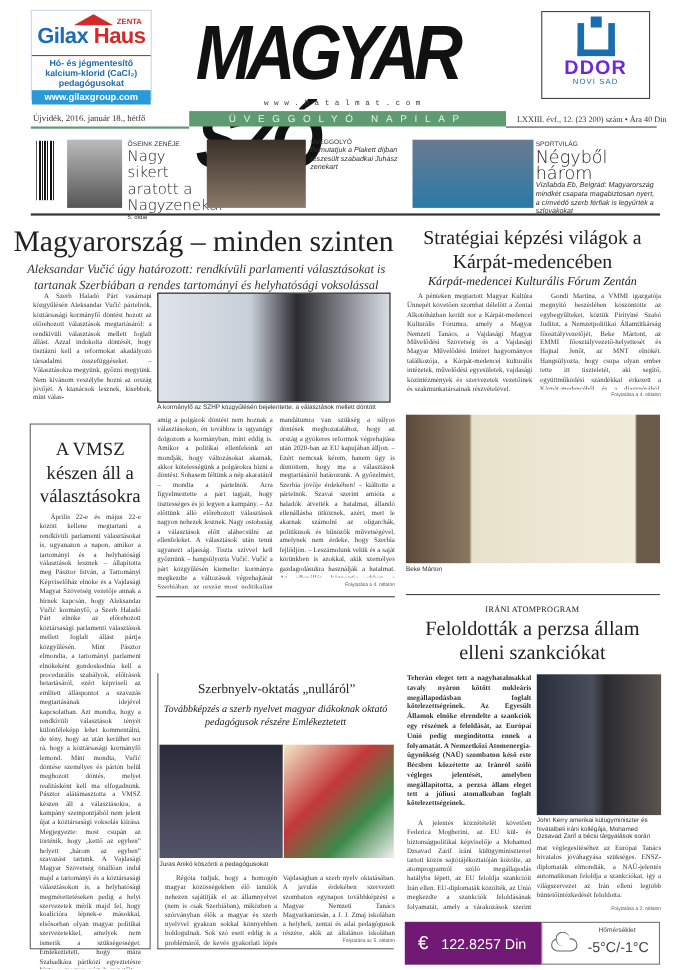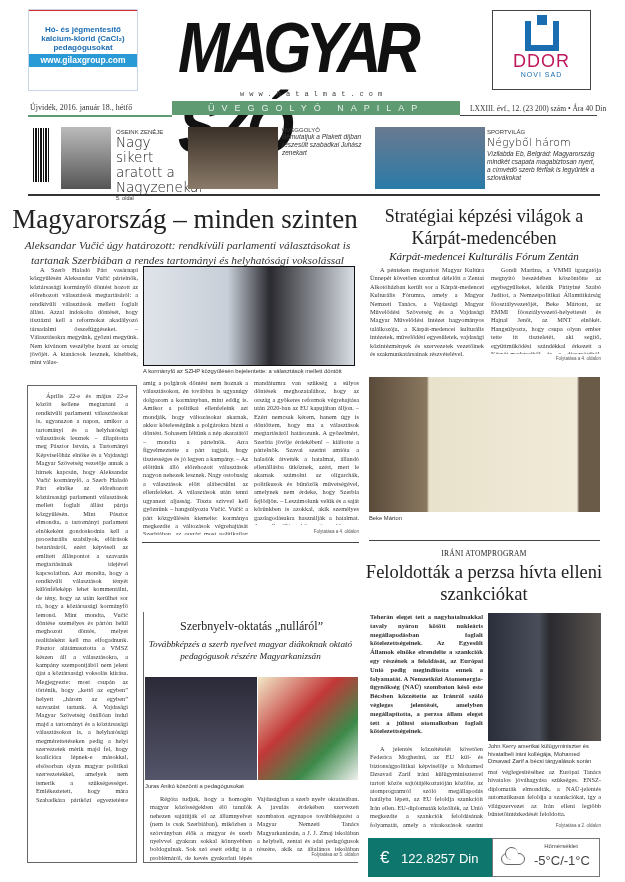--- a/index.html
+++ b/index.html
@@ -4,61 +4,66 @@
 <style>
 *{box-sizing:border-box;margin:0;padding:0}
 body{width:625px;height:882px;background:#fff;font-family:"Liberation Serif",serif;color:#222;position:relative;overflow:hidden}
 .abs{position:absolute}
 .ad-gilax{left:28px;top:9px;width:110px;height:82px;background:#fff;border:1px solid #c8d6e8}
 .gil-top{height:40px;text-align:center;position:relative}
 .gil-logo{font-family:"Liberation Sans",sans-serif;font-weight:bold;font-size:20px;color:#1c6db4;padding-top:12px;letter-spacing:-0.5px}
 .gil-logo span{color:#d32b2b}
 .gil-zenta{position:absolute;right:8px;top:7px;font-size:7px;font-weight:bold;color:#d32b2b;font-family:"Liberation Sans",sans-serif}
 .gil-roof{position:absolute;left:38px;top:3px;width:0;height:0;border-left:18px solid transparent;border-right:18px solid transparent;border-bottom:10px solid #d32b2b}
-.gil-mid{font-family:"Liberation Sans",sans-serif;font-size:8px;font-weight:bold;color:#1c6db4;text-align:center;line-height:9px;border-top:1px solid #d32b2b;padding-top:14px}
+.gil-mid{font-family:"Liberation Sans",sans-serif;font-size:8px;font-weight:bold;color:#1c6db4;text-align:center;line-height:9px;border-top:1px solid #d32b2b;padding-top:2px}
 .gil-url{background:#2a9ad6;color:#fff;font-family:"Liberation Sans",sans-serif;font-size:8.5px;font-weight:bold;text-align:center;height:13px;line-height:13px;margin-top:2px}
 .masthead{left:178px;top:8px;width:270px;height:80px;font-family:"Liberation Sans",sans-serif;font-weight:bold;font-style:italic;font-size:70px;line-height:80px;letter-spacing:-6px;color:#111;transform:scaleX(.88);transform-origin:left}
 .mast-url{left:240px;top:90px;font-family:"Liberation Mono",monospace;font-size:7px;letter-spacing:5px;color:#444}
 .mast-band{left:172px;top:101px;width:288px;height:14px;background:#5e9a72;color:#e8f2ea;font-family:"Liberation Sans",sans-serif;font-size:9px;letter-spacing:7px;line-height:14px;padding-left:36px}
 .ad-ddor{left:492px;top:10px;width:99px;height:80px;border:1px solid #444;text-align:center}
 .ddor-icon{width:34px;height:30px;margin:10px auto 0;border:6px solid #1a6db0;border-top:none;position:relative}
 .ddor-icon:before{content:"";position:absolute;left:6px;top:-6px;width:10px;height:10px;background:#1a6db0}
-.ddor-text{font-family:"Liberation Sans",sans-serif;font-weight:normal;font-size:18px;color:#be185d;letter-spacing:1px;line-height:20px}
+.ddor-text{font-family:"Liberation Sans",sans-serif;font-weight:bold;font-size:18px;color:#6d28d9;letter-spacing:1px;line-height:20px}
 .ddor-sub{font-family:"Liberation Sans",sans-serif;font-size:7px;color:#1a6db0;letter-spacing:1px}
 .dateline{left:30px;top:103px;font-size:8px;color:#333}
 .issueline{left:470px;top:104px;font-size:7.5px;color:#333}
 .rule{height:1px;background:#444}
 .thick{height:2px;background:#333}
 .barcode{left:33px;top:128px;width:16px;height:54px;background:repeating-linear-gradient(90deg,#111 0 1px,#fff 1px 2px,#111 2px 4px,#fff 4px 5px)}
 .teaser-img{background:#666}
 .teaser-kicker{font-family:"Liberation Sans",sans-serif;font-size:6px;color:#333;text-transform:uppercase}
 .teaser-title{font-family:"DejaVu Sans",sans-serif;font-size:15px;line-height:16px;color:#222;font-weight:300}
 .teaser-desc{font-family:"Liberation Sans",sans-serif;font-style:italic;font-size:6.5px;line-height:8px;color:#333}
 .teaser-ref{font-family:"Liberation Sans",sans-serif;font-size:5.5px;color:#333}
 .h-main{left:0;top:203px;width:370px;text-align:center;font-size:27px;color:#222;line-height:32px}
 .h-sub{left:10px;top:238px;width:355px;text-align:center;font-style:italic;font-size:11.3px;line-height:15px;color:#333}
 .body{font-size:6.3px;line-height:8.4px;color:#333;text-align:justify}
 .caption{font-family:"Liberation Sans",sans-serif;font-size:5.8px;color:#333}
 .cont{font-family:"Liberation Sans",sans-serif;font-size:4.5px;color:#555;text-align:right}
 .photo{position:absolute;overflow:hidden}
 .sidebox{left:27px;top:385px;width:110px;height:478px;border:1px solid #666}
 .sb-title{text-align:center;font-size:17px;line-height:21px;color:#222;margin-top:12px}
 .h2{text-align:center;color:#222}
-.euro-box{left:368px;top:838px;width:124px;height:39px;background:#0f766e;color:#fff;font-family:"Liberation Sans",sans-serif;font-size:13px;line-height:39px;padding-left:12px}
+.euro-box{left:368px;top:838px;width:124px;height:39px;background:#701a75;color:#fff;font-family:"Liberation Sans",sans-serif;font-size:13px;line-height:39px;padding-left:12px}
 .euro-box .sym{font-size:17px;margin-right:8px}
 .weather-box{left:492px;top:838px;width:108px;height:39px;border:1px solid #777;font-family:"Liberation Sans",sans-serif}
 .w-label{font-size:6px;color:#444;text-align:center;margin-top:4px;padding-left:30px}
 .w-temp{font-size:13px;color:#444;position:absolute;left:41px;top:14px;font-weight:300}
 .w-cloud{position:absolute;left:8px;top:14px;width:24px;height:12px;border:1.2px solid #666;border-radius:8px}
 .w-cloud:before{content:"";position:absolute;left:3px;top:-7px;width:12px;height:12px;border:1.2px solid #666;border-bottom:none;border-right:none;border-radius:50%;background:#fff}
 </style>
 </head>
 <body>
 
 <div class="abs ad-gilax">
+  <div class="gil-top">
+    <div class="gil-roof"></div>
+    <div class="gil-zenta">ZENTA</div>
+    <div class="gil-logo"><span style="color:#1c6db4">Gilax</span> <span>Haus</span></div>
+  </div>
   <div class="gil-mid">
     <div>Hó- és jégmentesítő</div>
     <div>kalcium-klorid (CaCl₂)</div>
     <div>pedagógusokat</div>
   </div>
   <div class="gil-url">www.gilaxgroup.com</div>
 </div>
 
 <div class="abs masthead">MAGYAR SZÓ</div>
 <div class="abs mast-url">www.hatalmat.com</div>
@@ -83,61 +88,62 @@
   <div class="teaser-ref">5. oldal</div>
 </div>
 <div class="abs photo" style="left:188px;top:127px;width:90px;height:62px;background:linear-gradient(#3a3028,#8a7a68)"></div>
 <div class="abs" style="left:282px;top:127px;width:90px">
   <div class="teaser-kicker">ÜVEGGOLYÓ</div>
   <div class="teaser-desc">Bemutatjuk a Plakett díjban részesült szabadkai Juhász zenekart</div>
 </div>
 <div class="abs photo" style="left:375px;top:127px;width:110px;height:62px;background:linear-gradient(#6a7a90,#2a7aa8)"></div>
 <div class="abs" style="left:487px;top:129px;width:110px">
   <div class="teaser-kicker">SPORTVILÁG</div>
-  <div class="teaser-title" style="font-size:11px;line-height:15px">Négyből három</div>
+  <div class="teaser-title" style="font-size:16px;line-height:15px">Négyből három</div>
   <div class="teaser-desc">Vízilabda Eb, Belgrád: Magyarország mindkét csapata magabiztosan nyert, a címvédő szerb férfiak is legyűrték a szlovákokat</div>
 </div>
 <div class="abs thick" style="left:28px;top:194px;width:572px"></div>
 
 <div class="abs h-main">Magyarország – minden szinten</div>
 <div class="abs h-sub">Aleksandar Vučić úgy határozott: rendkívüli parlamenti választásokat is tartanak Szerbiában a rendes tartományi és helyhatósági voksolással egyidejűleg</div>
 <div class="abs body" style="left:30px;top:266px;width:108px;text-indent:10px;height:110px;overflow:hidden">A Szerb Haladó Párt vasárnapi közgyűlésén Aleksandar Vučić pártelnök, köztársasági kormányfő döntést hozott az előrehozott választások megtartásáról: a rendkívüli választások mellett foglalt állást. Azzal indokolta döntését, hogy tisztázni kell a reformokat akadályozó társadalmi összefüggéseket. – Választásokra megyünk, győzni megyünk. Nem kívánom veszélybe hozni az ország jövőjét. A ktanácsok lesznek, kisebbek, mint válas-</div>
 <div class="abs photo" style="left:143px;top:266px;width:212px;height:100px;background:linear-gradient(90deg,#e0e4ea 0,#c8cfd8 40%,#2a2a30 60%,#d8dde4 100%);border:1px solid #111"></div>
 <div class="abs caption" style="left:143px;top:368px;width:215px">A kormányfő az SZHP közgyűlésén bejelentette: a választások mellett döntött</div>
 <div class="abs body" style="left:143px;top:379px;width:105px;height:156px;overflow:hidden;text-indent:0">amig a polgárok döntést nem hoznak a választásokon, én továbbra is ugyanúgy dolgozom a kormányban, mint eddig is. Amikor a politikai ellenfeleink azt mondják, hogy változásokat akarnak, akkor kötelességünk a polgárokra bízni a döntést. Sohasem féltünk a nép akaratától – mondta a pártelnök. Arra figyelmeztette a párt tagjait, hogy tisztességes és jó legyen a kampány. – Az előttünk álló előrehozott választások nagyon nehezek lesznek. Nagy ostobaság a választások előtt alábecsülni az ellenfeleket. A választások után tenni ugyanezt aljasság. Tiszta szívvel kell győznünk – hangsúlyozta Vučić. Vučić a párt közgyűlésén kiemelte: kormánya megkezdte a változások végrehajtását Szerbiában, az ország most politikailag és gazdaságilag is stabil, a szorgalmas munkának köszönhetően pedig a nagyhatalmaknak is partnerévé vált. A főhatóságokhoz szólva kifejtette: teljes</div>
 <div class="abs body" style="left:254px;top:379px;width:105px;height:146px;overflow:hidden">mandátumra van szükség a súlyos döntések meghozatalához, hogy az ország a gyökeres reformok végrehajtása után 2020-ban az EU kapujában álljon. – Ezért nemcsak kérem, hanem úgy is döntöttem, hogy ma a választások megtartásáról határozunk. A győzelmért, Szerbia jövője érdekében! – kiáltotte a pártelnök. Szavai szerint amióta a haladók átvették a hatalmat, állandó ellenállásba ütköznek, azért, mert le akarnak számolni az oligarchák, politikusok és bűnözők művetségével, amelynek nem érdeke, hogy Szerbia fejlődjön. – Leszámolunk velük és a saját körünkben is azokkal, akik személyes gazdagodásukra használják a hatalmat. Az ellenállás központja ebben a kormányban, egy méltóságteljes, haladó Szerbiában és a reformok politikájában is az előző, rossz kormányok által létrehozott elit – mondta.</div>
 <div class="abs cont" style="left:254px;top:529px;width:105px">Folytatása a 4. oldalon</div>
 <div class="abs rule" style="left:142px;top:542px;width:217px"></div>
 
 <div class="abs sidebox">
+  <div class="sb-title">A VMSZ készen áll a választásokra</div>
   <div class="body" style="padding:6px 8px 0 8px;text-indent:10px;height:420px;overflow:hidden">Április 22-e és május 22-e között kellene megtartani a rendkívüli parlamenti választásokat is, ugyanazon a napon, amikor a tartományi és a helyhatósági választások lesznek – állapította meg Pásztor István, a Tartományi Képviselőház elnöke és a Vajdasági Magyar Szövetség vezetője annak a hírnek kapcsán, hogy Aleksandar Vučić kormányfő, a Szerb Haladó Párt elnöke az előrehozott köztársasági parlamenti választások mellett foglalt állást pártja közgyűlésén. Mint Pásztor elmondta, a tartományi parlament elnökeként gondoskodnia kell a procedurális szabályok, előírások betartásáról, ezért képviseli az említett álláspontot a szavazás megtartásának idejével kapcsolatban. Azt mondta, hogy a rendkívüli választások tényét különféleképp lehet kommentálni, de tény, hogy az után kerülhet sor rá, hogy a köztársasági kormányfő lemond. Mint mondta, Vučić döntése személyes és pártón belül meghozott döntés, melyet realitásként kell ma elfogadnunk. Pásztor alátámasztotta a VMSZ készen áll a választásokra, a kampány szempontjából nem jelent újat a köztársasági voksolás kiírása. Megjegyezte: most csupán az történik, hogy „kettő az egyben” helyett „három az egyben” szavazást tartunk. A Vajdasági Magyar Szövetség önállóan indul majd a tartományi és a köztársasági választásokon is, a helyhatósági megmérettetéseken pedig a helyi szervezetek mérik majd fel, hogy koalícióra lépnek-e másokkal, elsősorban olyan magyar politikai szervezetekkel, amelyek nem ismerik a szükségességet. Emlékeztetett, hogy mára Szabadkára pártközi egyeztetésre hívta a magyar pártok vezetőit. • v.ár</div>
 </div>
 
 <div class="abs h2" style="left:364px;top:205px;width:240px;font-size:18px;line-height:22px">Stratégiai képzési világok a Kárpát-medencében</div>
 <div class="abs h2" style="left:364px;top:250px;width:240px;font-size:11px;font-style:italic">Kárpát-medencei Kulturális Fórum Zentán</div>
 <div class="abs body" style="left:370px;top:266px;width:114px;text-indent:10px;height:96px;overflow:hidden">A pénteken megtartott Magyar Kultúra Ünnepét követően szombat délelőtt a Zentai Alkotóházban került sor a Kárpát-medencei Kulturális Fórumra, amely a Magyar Nemzeti Tanács, a Vajdasági Magyar Művelődési Szövetség és a Vajdasági Magyar Művelődési Intézet hagyományos találkozója, a Kárpát-medencei kulturális intézetek, művelődési egyesületek, vajdasági közintézmények és szervezetek vezetőinek és szakmunkatársainak részvételével.</div>
 <div class="abs body" style="left:491px;top:266px;width:110px;text-indent:10px;height:88px;overflow:hidden">Gondi Martina, a VMMI igazgatója megnyitó beszédében köszöntötte az egybegyűlteket, köztük Pirityiné Szabó Juditot, a Nemzetpolitikai Államtitkárság főosztályvezetőjét, Beke Mártont, az EMMI főosztályvezető-helyettesét és Hajnal Jenőt, az MNT elnökét. Hangsúlyozta, hogy csupa olyan ember tette itt tiszteletét, aki segítő, együttműködési szándékkal érkezett a Kárpát-medencéből és a diaszpórából, Szkopjétől Dunaszerdahelyig.</div>
 <div class="abs cont" style="left:491px;top:356px;width:110px">Folytatása a 4. oldalon</div>
 <div class="abs photo" style="left:369px;top:377px;width:231px;height:135px;background:linear-gradient(90deg,#5a4a3a 0,#8a7860 25%,#e8e2cc 26%,#f0ead8 90%,#6a5a48 91%)"></div>
 <div class="abs caption" style="left:369px;top:515px">Beke Márton</div>
 <div class="abs rule" style="left:369px;top:540px;width:231px"></div>
 
 <div class="abs h2" style="left:364px;top:549px;width:240px;font-size:7.5px;letter-spacing:0.3px">IRÁNI ATOMPROGRAM</div>
-<div class="abs h2" style="left:364px;top:561px;width:240px;font-size:18.5px;line-height:22px">Feloldották a perzsa hívta elleni szankciókat</div>
+<div class="abs h2" style="left:364px;top:561px;width:240px;font-size:18.5px;line-height:22px">Feloldották a perzsa állam elleni szankciókat</div>
 <div class="abs body" style="left:370px;top:613px;width:113px;font-weight:bold;height:130px;overflow:hidden;font-size:6.6px;line-height:8.8px">Teherán eleget tett a nagyhatalmakkal tavaly nyáron kötött nukleáris megállapodásban foglalt kötelezettségeinek. Az Egyesült Államok elnöke elrendelte a szankciók egy részének a feloldását, az Európai Unió pedig megindította ennek a folyamatát. A Nemzetközi Atomenergia-ügynökség (NAÜ) szombaton késő este Bécsben közzétette az Iránról szóló végleges jelentését, amelyben megállapította, a perzsa állam eleget tett a júliusi atomalkuban foglalt kötelezettségeinek.</div>
 <div class="abs body" style="left:370px;top:745px;width:113px;text-indent:10px;height:83px;overflow:hidden">A jelentés közzétételét követően Federica Mogherini, az EU kül- és biztonságpolitikai képviselője a Mohamed Dzsavad Zarif iráni külügyminiszterrel tartott közös sajtótájékoztatóján közölte, az atomprogramról szóló megállapodás hatályba lépett, az EU feloldja szankcióit Irán ellen. EU-diplomaták közölték, az Unió megkezdte a szankciók feloldásának folyamatát, amely a várakozások szerint gyors lesz. A folya-</div>
 <div class="abs photo" style="left:488px;top:613px;width:113px;height:128px;background:linear-gradient(90deg,#2a2d3a 0,#4a4e5a 45%,#2a2a2f 55%,#5a5450 100%)"></div>
 <div class="abs caption" style="left:488px;top:743px;width:113px;line-height:7.5px">John Kerry amerikai külügyminiszter és hivatalbeli iráni kollégája, Mohamed Dzsavad Zarif a bécsi tárgyalások során</div>
 <div class="abs body" style="left:488px;top:768px;width:113px;height:50px;overflow:hidden">mat véglegesítéséhez az Európai Tanács hivatalos jóváhagyása szükséges. ENSZ-diplomaták elmondták, a NAÜ-jelentés automatikusan feloldja a szankciókat, így a világszervezet az Irán elleni legtöbb büntetőintézkedését feloldotta.</div>
 <div class="abs cont" style="left:488px;top:823px;width:113px">Folytatása a 2. oldalon</div>
 
 <div class="abs" style="left:143px;top:612px;width:1px;height:251px;background:#666"></div>
 <div class="abs" style="left:143px;top:862px;width:215px;height:1px;background:#666"></div>
 <div class="abs h2" style="left:144px;top:617px;width:215px;font-size:12px;line-height:19px">Szerbnyelv-oktatás „nulláról”</div>
-<div class="abs h2" style="left:148px;top:638px;width:205px;font-size:9.2px;line-height:12px;font-style:italic">Továbbképzés a szerb nyelvet magyar diákoknak oktató pedagógusok részére Magyarkanizsán</div>
+<div class="abs h2" style="left:148px;top:638px;width:205px;font-size:9.2px;line-height:12px;font-style:italic">Továbbképzés a szerb nyelvet magyar diákoknak oktató pedagógusok részére Emlékeztetett</div>
 <div class="abs photo" style="left:145px;top:677px;width:112px;height:103px;background:linear-gradient(#2a2a38,#55556a)"></div>
 <div class="abs photo" style="left:258px;top:677px;width:100px;height:103px;background:linear-gradient(135deg,#f2e8c8 0,#c23838 40%,#3c8a4a 70%,#f0f0f0 100%)"></div>
 <div class="abs caption" style="left:145px;top:783px">Juras Anikó köszönti a pedagógusokat</div>
 <div class="abs body" style="left:150px;top:795px;width:102px;text-indent:10px;height:66px;overflow:hidden">Régóta tudjuk, hogy a homogén magyar közösségekben élő tanulók nehezen sajátítják el az államnyelvet (nem is csak Szerbiában), miközben a szórványban élők a magyar és szerb nyelvvel gyakran sokkal könnyebben boldogulnak. Sok szó esett eddig is a problémáról, de kevés gyakorlati lépés történt azzal a céllal, hogy kedvező fordulat álljon be</div>
 <div class="abs body" style="left:257px;top:795px;width:102px;height:58px;overflow:hidden">Vajdaságban a szerb nyelv oktatásában. A javulás érdekében szervezett szombaton egynapos továbbképzést a Magyar Nemzeti Tanács Magyarkanizsán, a J. J. Zmaj iskolában a helybeli, zentai és adai pedagógusok részére, akik az általános iskolában szerb nyelvet adnak elő magyar diákoknak.</div>
 <div class="abs cont" style="left:257px;top:852px;width:102px">Folytatása az 5. oldalon</div>
 
 <div class="abs euro-box">
   <span class="sym">€</span>
   <span>122.8257 Din</span>

